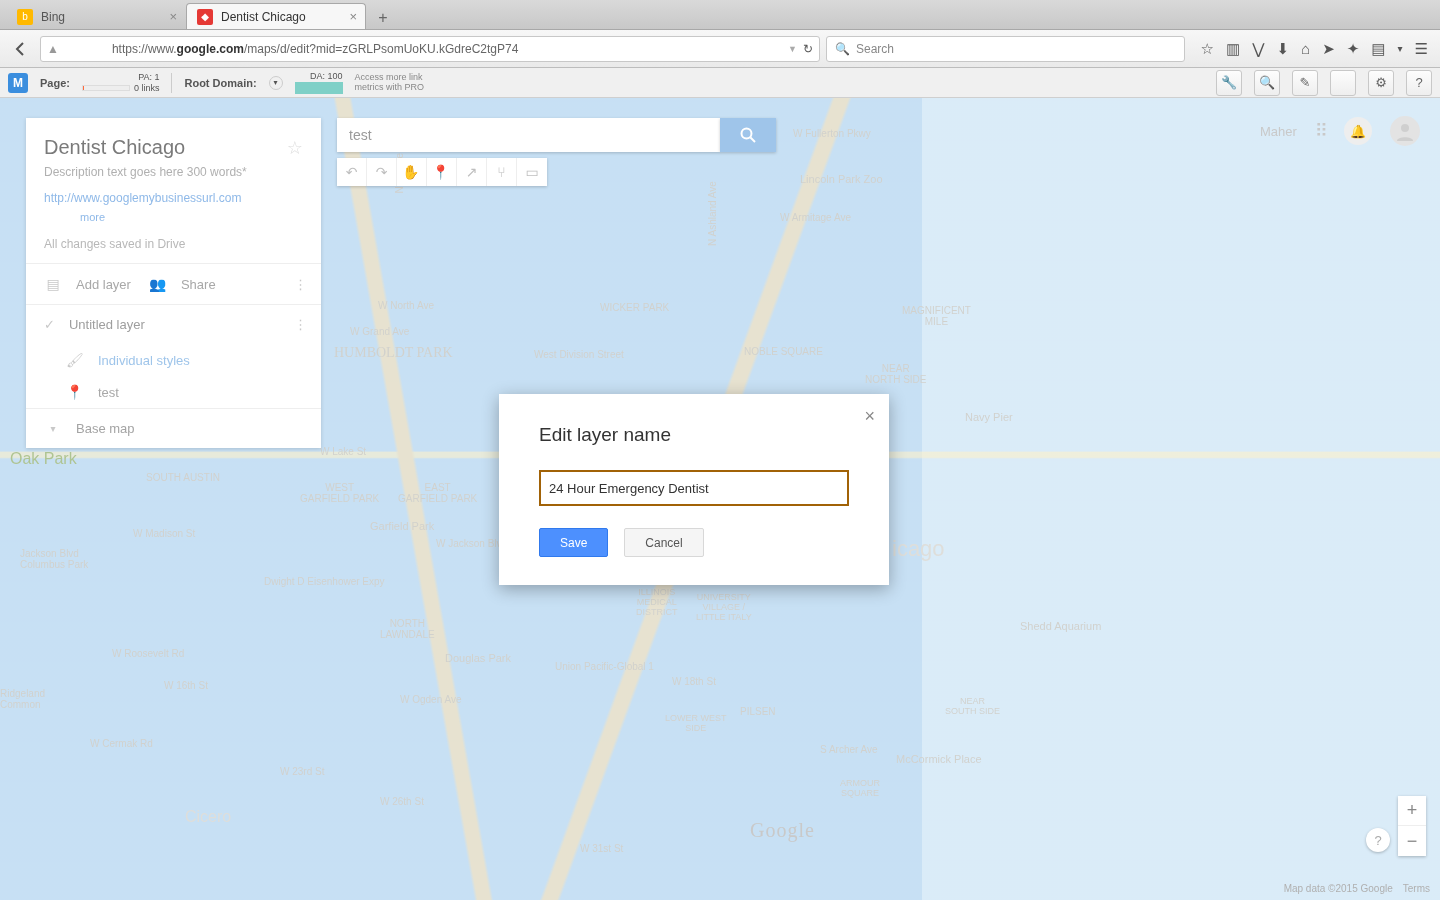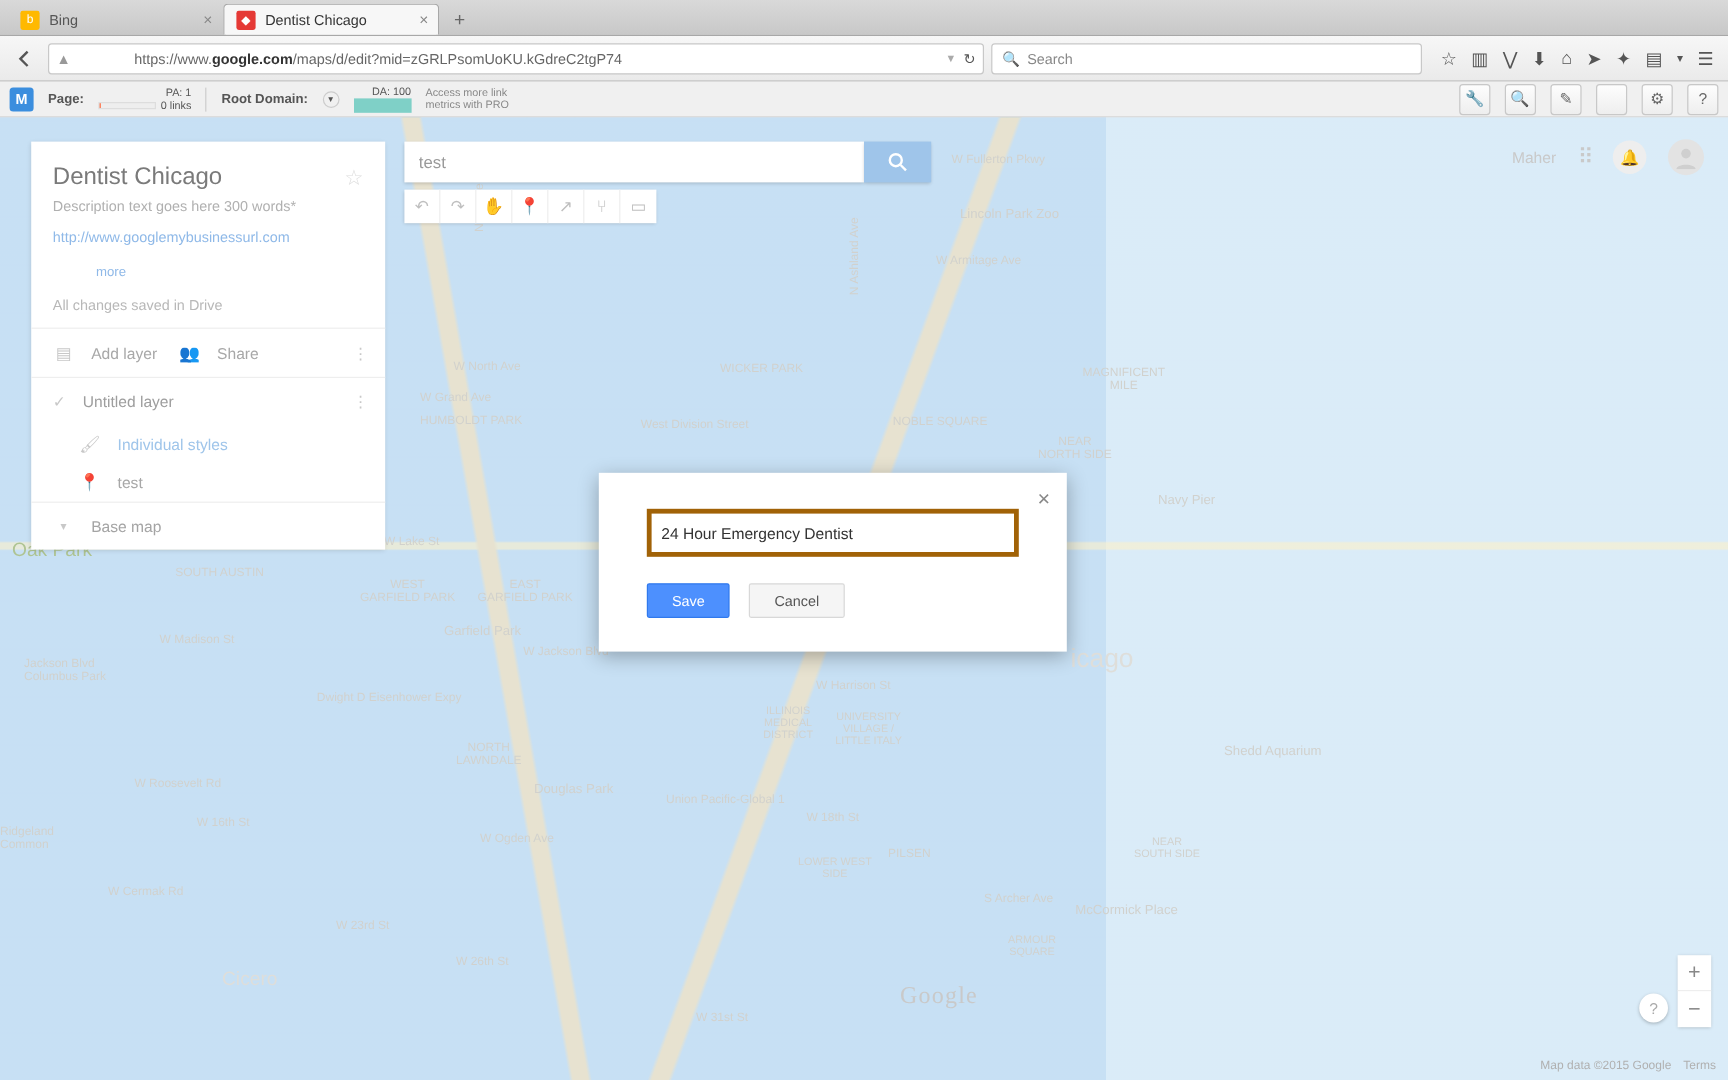--- a/index.html
+++ b/index.html
@@ -44,21 +44,21 @@
   .map-labels{position:absolute;inset:0;font-size:11px;color:#9a9a90;}
   .map-labels span{position:absolute;white-space:nowrap;}
   .veil{position:absolute;inset:0;background:rgba(255,255,255,0.55);} 
   
   .panel{position:absolute;left:26px;top:20px;width:295px;background:#fff;box-shadow:0 1px 4px rgba(0,0,0,.15);font-size:13px;color:#888;}
   .panel-head{padding:18px 18px 12px;}
   .panel-title{font-size:20px;color:#7a7a7a;display:flex;justify-content:space-between;align-items:center;}
   .panel-title .star{color:#ddd;font-size:18px;}
   .panel-desc{margin-top:6px;font-size:12px;color:#b0b0b0;}
   .panel-link{margin-top:12px;font-size:12px;color:#8fb9e8;word-break:break-all;}
-  .panel-more{font-size:11px;color:#8fb9e8;margin-top:16px;padding-left:36px;}
+  .panel-more{font-size:11px;color:#8fb9e8;margin-top:6px;padding-left:36px;}
   .panel-saved{margin-top:14px;font-size:12px;color:#b8b8b8;}
   .panel-row{display:flex;align-items:center;padding:12px 18px;border-top:1px solid #eee;gap:14px;position:relative;}
   .panel-row .row-more{position:absolute;right:14px;color:#c8c8c8;}
   .panel-row .ic{width:18px;text-align:center;color:#c8c8c8;font-size:14px;}
   .panel-row.sub{padding:8px 18px 8px 40px;border-top:none;font-size:13px;}
   .panel-row .check{color:#c8c8c8;}
   .pin{color:#e8a0a0;}
   .blue{color:#9fc5ea;}
   
   .map-search-wrap{position:absolute;left:337px;top:20px;display:flex;}
@@ -75,21 +75,21 @@
   .map-attrib{position:absolute;right:10px;bottom:6px;font-size:10px;color:#b0b0b0;display:flex;gap:10px;}
   .zoom{position:absolute;right:14px;bottom:44px;width:28px;background:#fff;box-shadow:0 1px 3px rgba(0,0,0,.25);}
   .zoom div{height:30px;display:flex;align-items:center;justify-content:center;color:#888;font-size:18px;border-bottom:1px solid #eee;}
   .zoom div:last-child{border-bottom:none;}
   .help{position:absolute;right:50px;bottom:48px;width:24px;height:24px;border-radius:50%;background:#fff;box-shadow:0 1px 3px rgba(0,0,0,.25);display:flex;align-items:center;justify-content:center;color:#aaa;font-size:13px;}
   .goog-logo{position:absolute;left:50%;bottom:58px;transform:translateX(30px);font-size:20px;color:#c9c9c9;font-family:Georgia,serif;letter-spacing:1px;}
   
   .modal{position:absolute;left:499px;top:296px;width:390px;background:#fff;box-shadow:0 4px 16px rgba(0,0,0,.3);padding:30px 40px 28px;}
   .modal .mclose{position:absolute;right:14px;top:12px;color:#888;font-size:18px;}
   .modal-title{font-size:19px;color:#333;margin-bottom:24px;}
-  .modal-input{width:100%;height:28px;border:4px solid #a16207;padding:16px 8px;font-size:13px;color:#333;outline:none;}
+  .modal-input{width:100%;height:28px;border:2px solid #a16207;padding:16px 8px;font-size:13px;color:#333;outline:none;}
   .modal-btns{margin-top:22px;display:flex;gap:16px;}
   .btn{height:29px;padding:0 20px;font-size:12px;font-weight:normal;border-radius:2px;display:flex;align-items:center;cursor:pointer;}
   .btn.primary{background:#4d90fe;color:#fff;border:1px solid #3079ed;}
   .btn.secondary{background:#f5f5f5;color:#555;border:1px solid #d8d8d8;}
   svg{display:block;}
 </style>
 </head>
 <body>
 
 <div class="tabbar">
@@ -177,21 +177,21 @@
     <span style="left:965px;top:313px;">Navy Pier</span>
     <span style="left:800px;top:75px;">Lincoln Park Zoo</span>
     <span style="left:430px;top:34px;font-size:10px;">LOGAN SQUARE</span>
     <span style="left:600px;top:204px;font-size:10px;">WICKER PARK</span>
     <span style="left:740px;top:608px;font-size:10px;">PILSEN</span>
     <span style="left:865px;top:265px;font-size:10px;white-space:pre;text-align:center;">NEAR
 NORTH SIDE</span>
     <span style="left:902px;top:207px;font-size:10px;white-space:pre;text-align:center;">MAGNIFICENT
 MILE</span>
     <span style="left:146px;top:374px;font-size:10px;">SOUTH AUSTIN</span>
-    <span style="left:350px;top:247px;font-size:10px;">HUMBOLDT PARK</span>
+    <span style="left:334px;top:247px;font-size:14px;font-family:Liberation Serif, serif;">HUMBOLDT PARK</span>
     <span style="left:370px;top:422px;font-size:11px;">Garfield Park</span>
     <span style="left:445px;top:554px;font-size:11px;">Douglas Park</span>
     <span style="left:555px;top:563px;font-size:10px;">Union Pacific-Global 1</span>
     <span style="left:1020px;top:522px;font-size:11px;">Shedd Aquarium</span>
     <span style="left:896px;top:655px;font-size:11px;">McCormick Place</span>
     <span style="left:300px;top:384px;font-size:10px;white-space:pre;text-align:center;">WEST
 GARFIELD PARK</span>
     <span style="left:398px;top:384px;font-size:10px;white-space:pre;text-align:center;">EAST
 GARFIELD PARK</span>
     <span style="left:340px;top:520px;font-size:10px;white-space:pre;text-align:center;margin-left:40px;">NORTH
@@ -314,20 +314,21 @@
     <div>+</div>
     <div>−</div>
   </div>
   <div class="map-attrib">
     <span>Map data ©2015 Google</span>
     <span>Terms</span>
   </div>
 
   <div class="modal">
     <span class="mclose">×</span>
+    <div class="modal-title">Edit layer name</div>
     <input class="modal-input" value="24 Hour Emergency Dentist" style="">
     <div class="modal-btns">
       <div class="btn primary">Save</div>
       <div class="btn secondary">Cancel</div>
     </div>
   </div>
 
 </div>
 
 </body></html>

